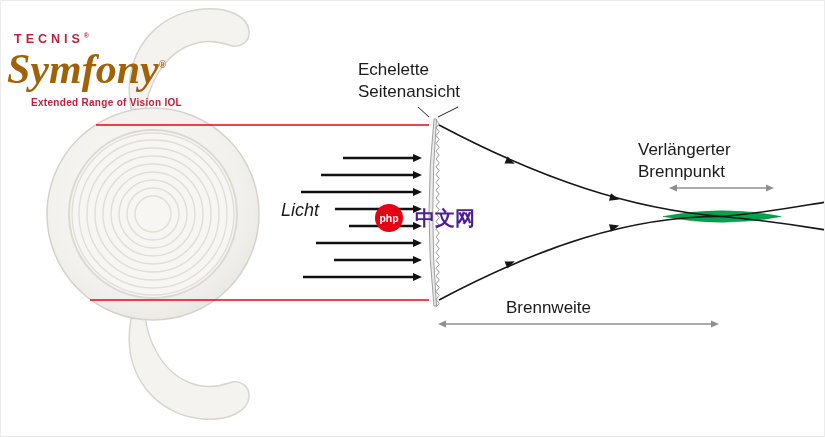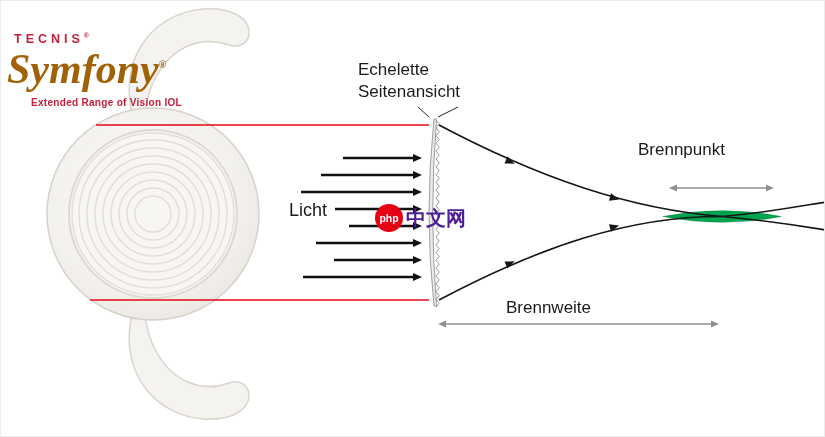--- a/index.html
+++ b/index.html
@@ -4,29 +4,29 @@
 <style>
   * { margin:0; padding:0; box-sizing:border-box; }
   body { font-family:"Liberation Sans", sans-serif; background:#fff; }
   .canvas { position:relative; width:825px; height:437px; background:#ffffff; border:1px solid #ececec; overflow:hidden; }
   .svg-layer { position:absolute; left:0; top:0; }
 
   .label { position:absolute; color:#1a1a1a; font-size:17px; line-height:22px; text-align:left; }
   .echelette-label { left:357px; top:58px; width:160px; }
   .focus-label { left:637px; top:138px; width:164px; }
   .brennweite-label { left:505px; top:296px; width:160px; }
-  .licht-label { left:280px; top:198px; width:46px; font-size:18px; text-align:right; }
+  .licht-label { left:280px; top:198px; width:46px; font-size:18px; text-align:left;font-style:italic; }
 
   .logo-brand { position:absolute; left:13px; top:31px; color:#c41e3a; font-size:12.5px; font-weight:bold; letter-spacing:4px; }
   .logo-brand sup { font-size:7px; letter-spacing:0; }
   .logo-product { position:absolute; left:6px; top:44px; color:#a16207; font-family:"Liberation Serif", serif; font-style:italic; font-weight:bold; font-size:42px; }
   .logo-product sup { font-size:10px; font-style:normal; }
   .logo-tagline { position:absolute; left:30px; top:96px; color:#c41e3a; font-size:10px; font-weight:bold; letter-spacing:0.3px; }
 
-  .watermark { position:absolute; left:374px; top:203px; display:flex; align-items:center; gap:3px; }
+  .watermark { position:absolute; left:374px; top:203px; display:flex; align-items:center; gap:12px; }
   .wm-circle { width:28px; height:28px; border-radius:50%; background:#e60013; color:#ffffff; font-size:10.5px; font-weight:bold; display:flex; align-items:center; justify-content:center; }
   .wm-text { color:#4c1d95; font-size:20px; font-weight:bold; line-height:28px; }
 </style>
 </head>
 <body>
 
 <div class="canvas">
 
   <svg class="svg-layer" width="825" height="437" viewBox="0 0 825 437">
     <defs>
@@ -114,20 +114,21 @@
   <div class="logo-tagline">Extended Range of Vision IOL</div>
 
   <div class="label echelette-label">
     <div>Echelette</div>
     <div>Seitenansicht</div>
   </div>
 
   <div class="label licht-label">Licht</div>
 
   <div class="label focus-label">
+    <div>Verlängerter</div>
     <div>Brennpunkt</div>
   </div>
 
   <div class="label brennweite-label">Brennweite</div>
 
   <div class="watermark">
     <div class="wm-circle">php</div>
     <div class="wm-text">中文网</div>
   </div>
 

